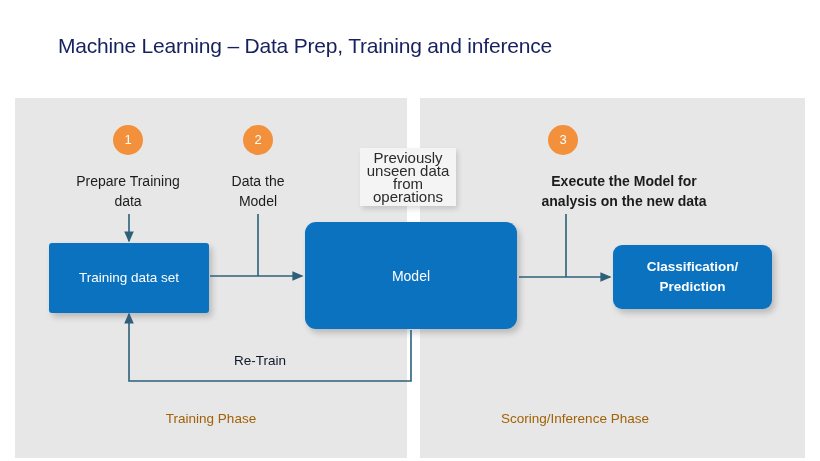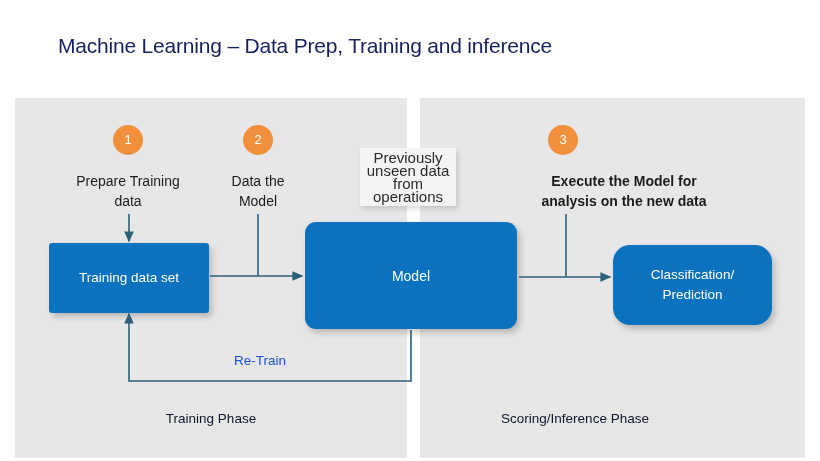--- a/index.html
+++ b/index.html
@@ -33,21 +33,21 @@
     height: 360px;
     background: #e7e7e7;
   }
   .panel-left  { left: 15px;  width: 392px; }
   .panel-right { left: 420px; width: 385px; }
 
   .phase-label {
     position: absolute;
     top: 411px;
     font-size: 13.5px;
-    color: #0f172a;
+    color: #a16207;
     text-align: center;
     white-space: nowrap;
   }
   .phase-label-left  { left: 15px;  width: 392px; }
   .phase-label-right { left: 420px; width: 310px; }
 
   
   .badge {
     position: absolute;
     width: 30px;
@@ -96,22 +96,23 @@
     border-radius: 3px;
   }
   .box-model {
     left: 305px; top: 222px;
     width: 212px; height: 107px;
     border-radius: 11px;
     font-size: 14px;
   }
   .box-output {
     left: 613px; top: 245px;
-    width: 159px; height: 80px;
-    border-radius: 17px;
+    width: 159px; height: 64px;
+    border-radius: 9px;
+    font-weight: bold;
   }
 
   
   .callout {
     position: absolute;
     left: 360px; top: 148px;
     width: 96px; height: 58px;
     background: #f4f4f4;
     color: #2b2b2b;
     font-size: 15px;
@@ -133,21 +134,21 @@
     pointer-events: none;
     z-index: 3;
   }
 
   
   .retrain-label {
     position: absolute;
     left: 205px; top: 353px;
     width: 110px;
     font-size: 13.5px;
-    color: #1d4ed8;
+    color: #0f172a;
     text-align: center;
     background: #e7e7e7;
     z-index: 4;
   }
 </style>
 </head>
 <body>
 
 <div class="title">Machine Learning – Data Prep, Training and inference</div>
 

